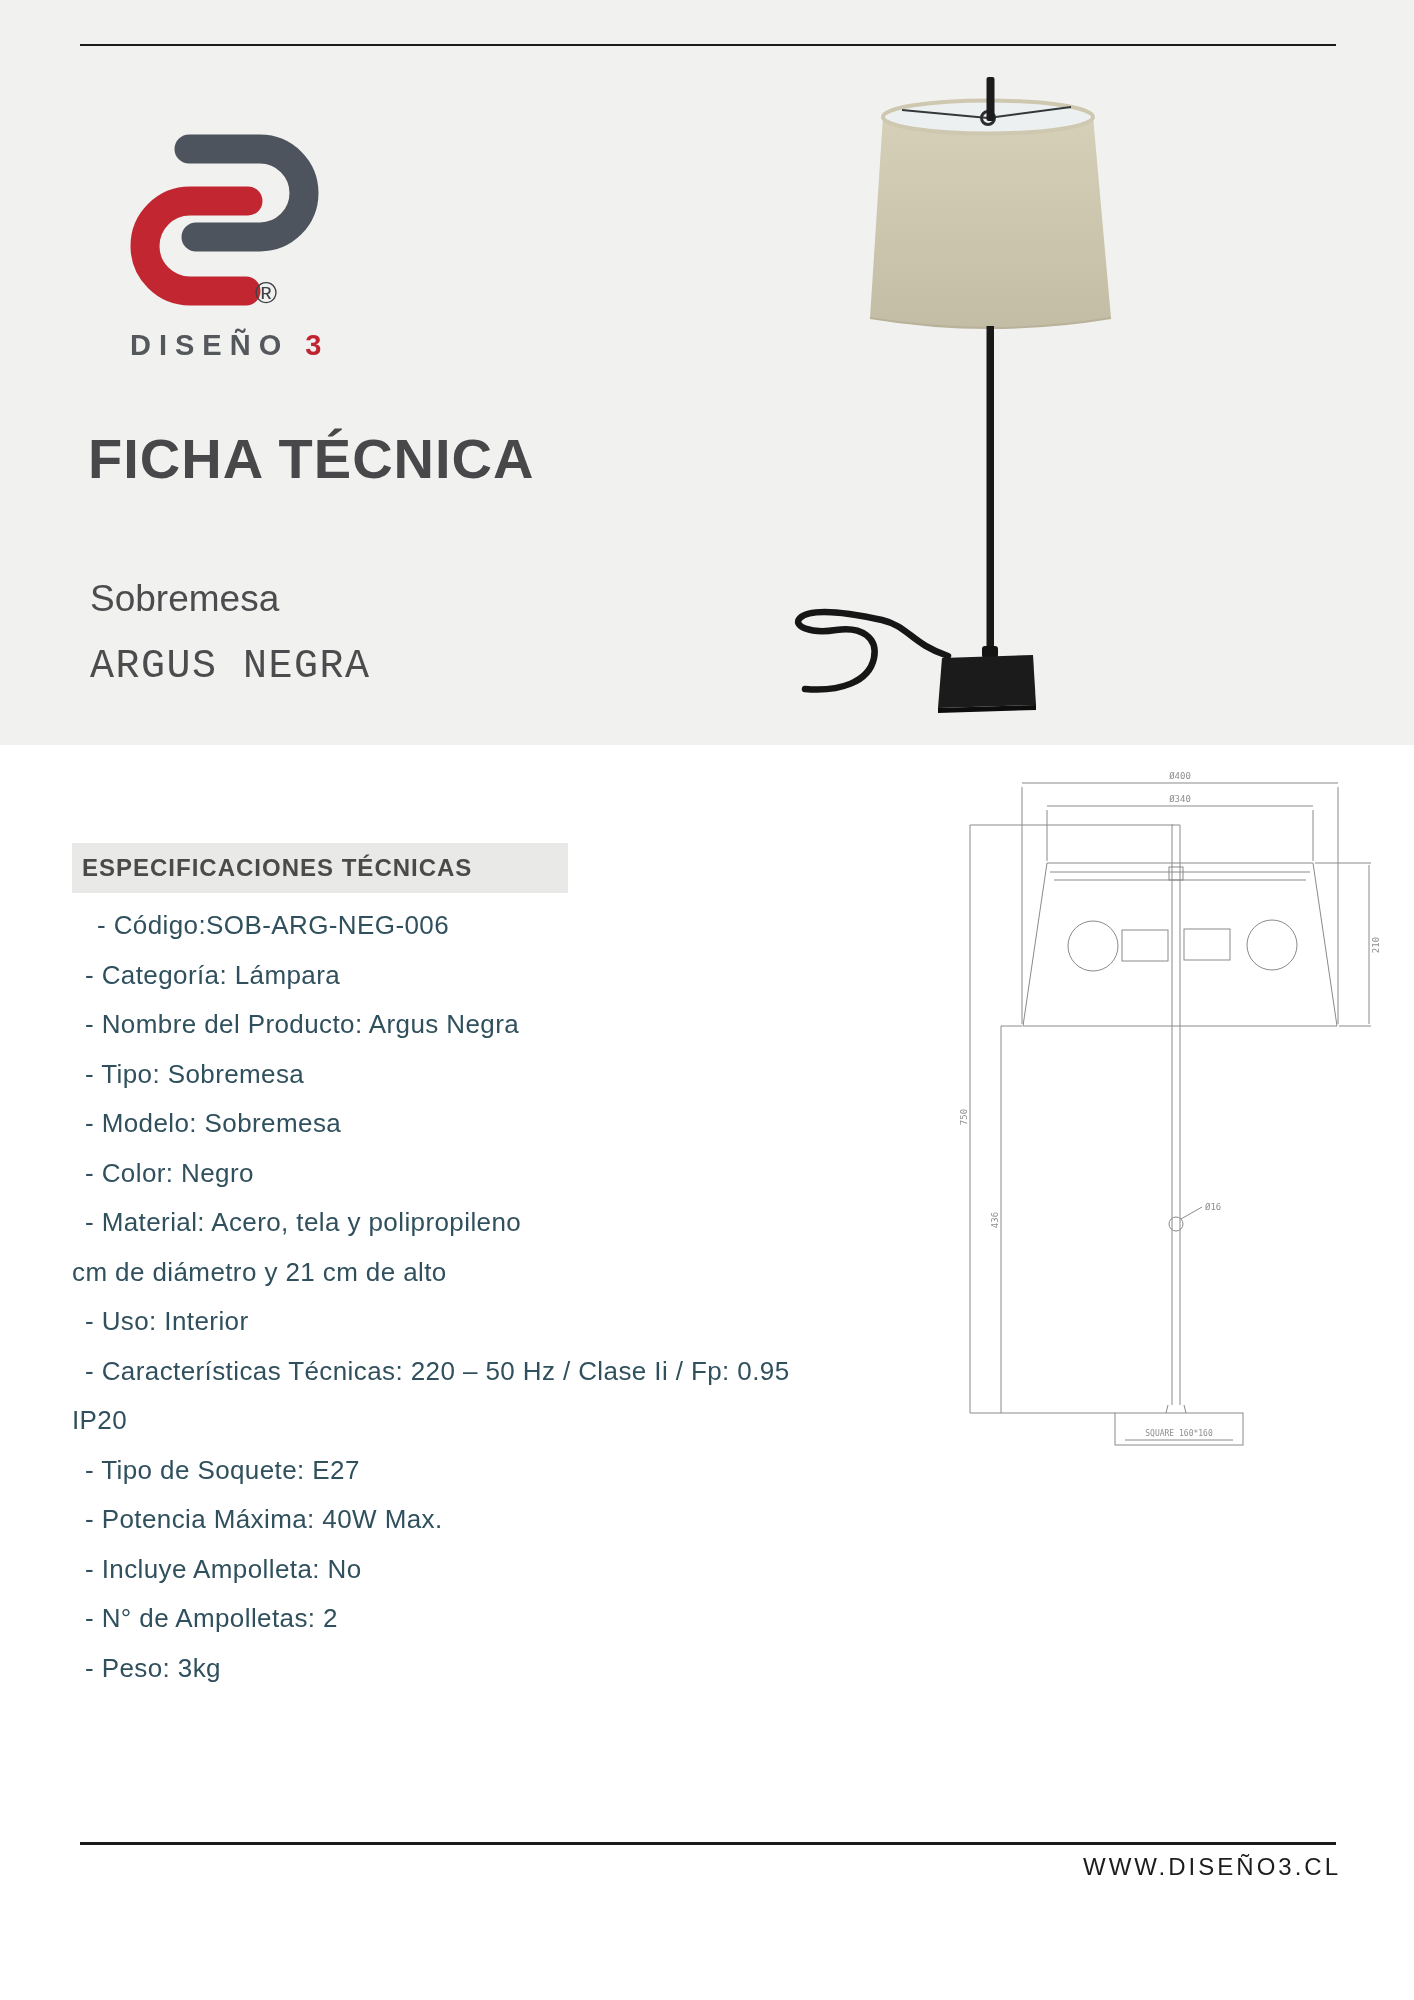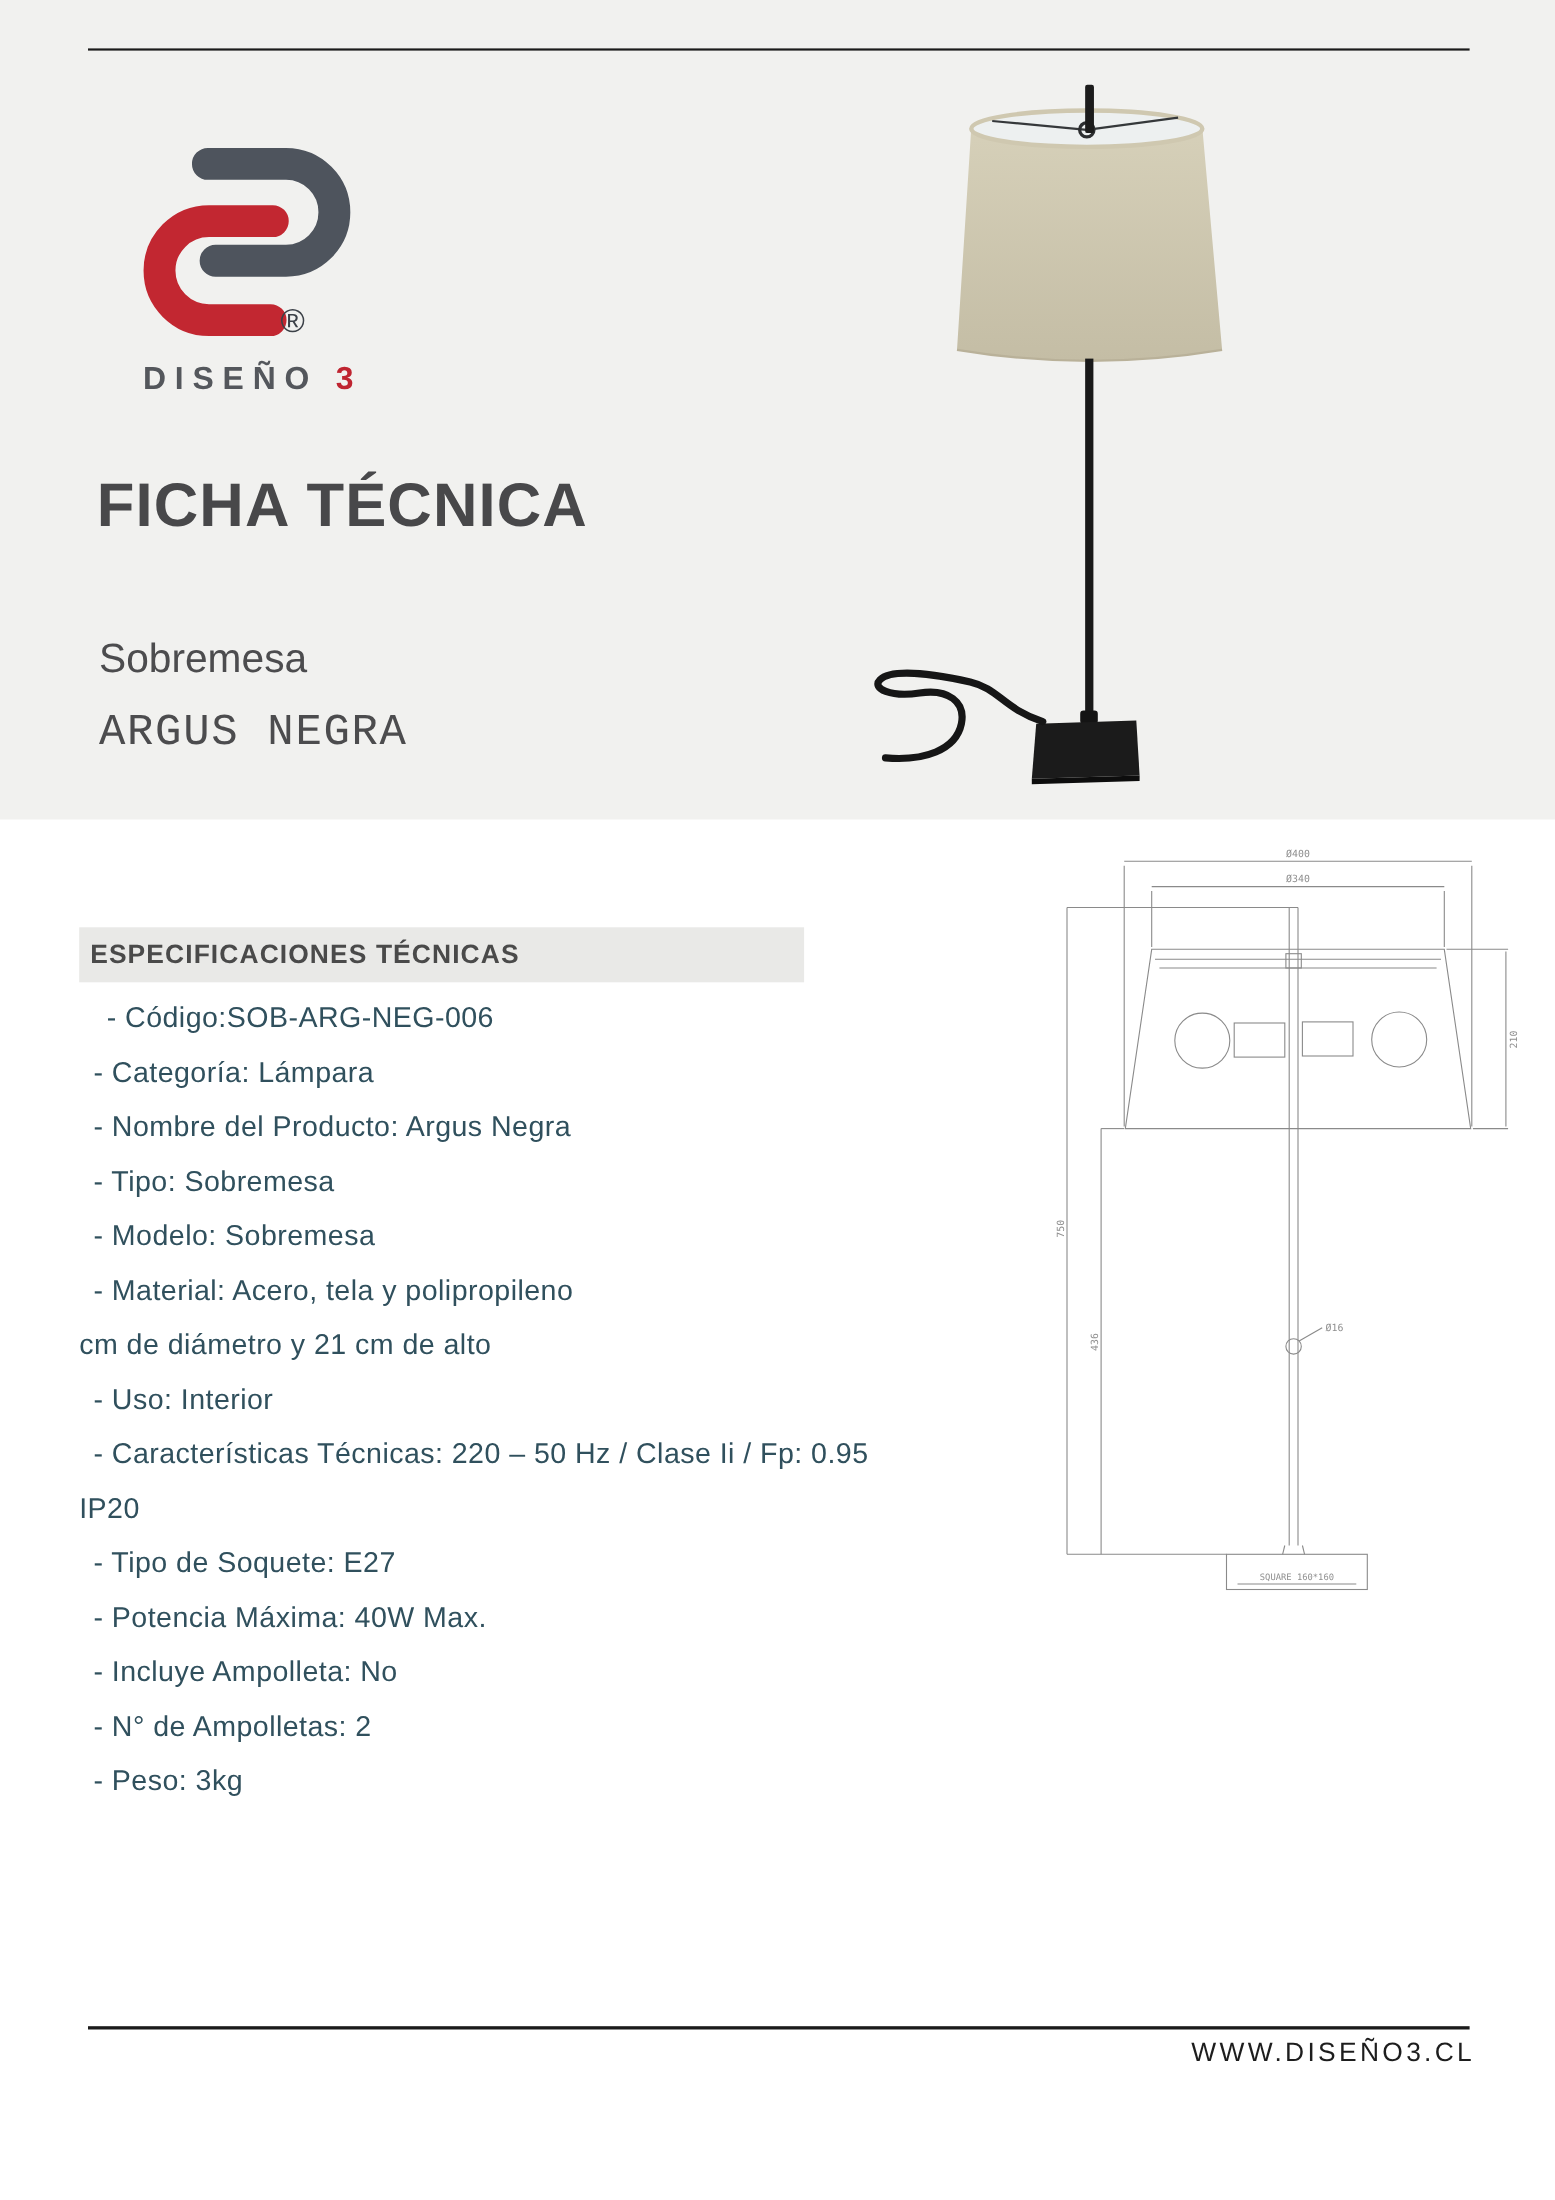--- a/index.html
+++ b/index.html
@@ -19,21 +19,21 @@
   .wordmark .red{color:#bf2430;}
 
   .page-title{position:absolute;left:88px;top:426px;font-size:56px;font-weight:700;
               letter-spacing:1px;color:#48484a;text-align:right;}
   .subtitle1{position:absolute;left:90px;top:578px;font-size:37px;font-weight:300;color:#4c4c4e;}
   .subtitle2{position:absolute;left:90px;top:644px;font-size:40px;font-weight:300;
              letter-spacing:1.5px;color:#4c4c4e;font-family:Liberation Mono, monospace;}
 
   .photo{position:absolute;left:650px;top:60px;width:700px;height:690px;}
 
-  .spec-header{position:absolute;left:72px;top:843px;width:659px;height:50px;background:#e9e9e7;
+  .spec-header{position:absolute;left:72px;top:843px;width:496px;height:50px;background:#e9e9e7;
                display:flex;align-items:center;}
   .spec-header span{padding-left:10px;font-size:24px;font-weight:700;letter-spacing:1px;color:#4a4a4a;}
 
   .spec-list{position:absolute;left:72px;top:901px;width:922px;color:#30505d;}
   .spec-line{height:49.5px;display:flex;align-items:center;font-size:26px;font-weight:400;
              letter-spacing:0.4px;white-space:nowrap;overflow:hidden;padding-left:13px;}
   .spec-line.first{padding-left:25px;}
   .spec-line.cont{padding-left:0;}
 
   .drawing{position:absolute;left:950px;top:758px;width:430px;height:700px;}
@@ -98,20 +98,21 @@
   <div class="spec-header">
     <span>ESPECIFICACIONES TÉCNICAS</span>
   </div>
 
   <div class="spec-list">
     <div class="spec-line first">- Código:SOB-ARG-NEG-006</div>
     <div class="spec-line">- Categoría: Lámpara</div>
     <div class="spec-line">- Nombre del Producto: Argus Negra</div>
     <div class="spec-line">- Tipo: Sobremesa</div>
     <div class="spec-line">- Modelo: Sobremesa</div>
+    <div class="spec-line">- Color: Negro</div>
     <div class="spec-line">- Material: Acero, tela y polipropileno</div>
     <div class="spec-line cont">cm de diámetro y 21 cm de alto</div>
     <div class="spec-line">- Uso: Interior</div>
     <div class="spec-line">- Características Técnicas: 220 – 50 Hz / Clase Ii / Fp: 0.95</div>
     <div class="spec-line cont">IP20</div>
     <div class="spec-line">- Tipo de Soquete: E27</div>
     <div class="spec-line">- Potencia Máxima: 40W Max.</div>
     <div class="spec-line">- Incluye Ampolleta: No</div>
     <div class="spec-line">- N° de Ampolletas: 2</div>
     <div class="spec-line">- Peso: 3kg</div>

